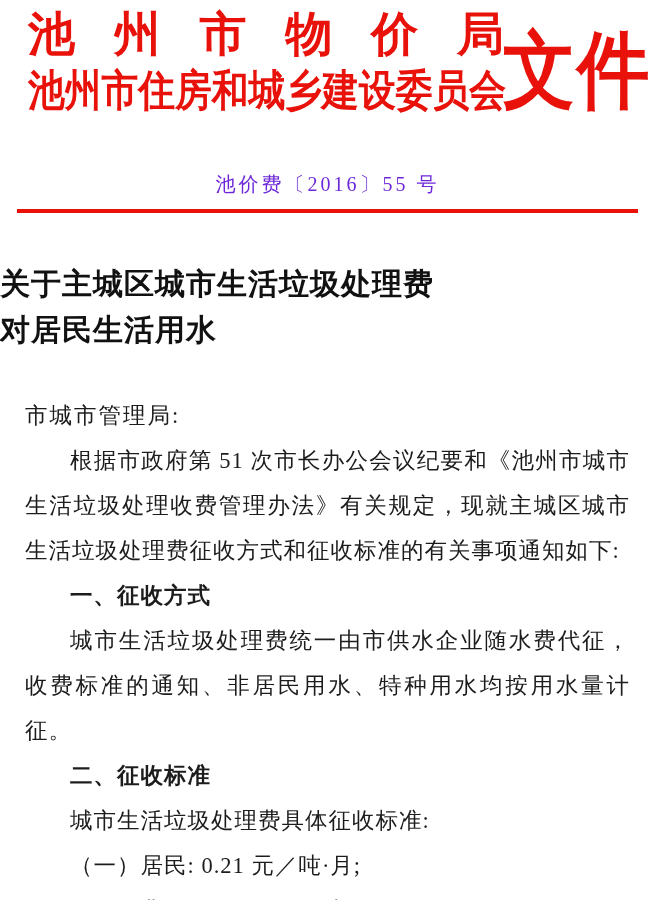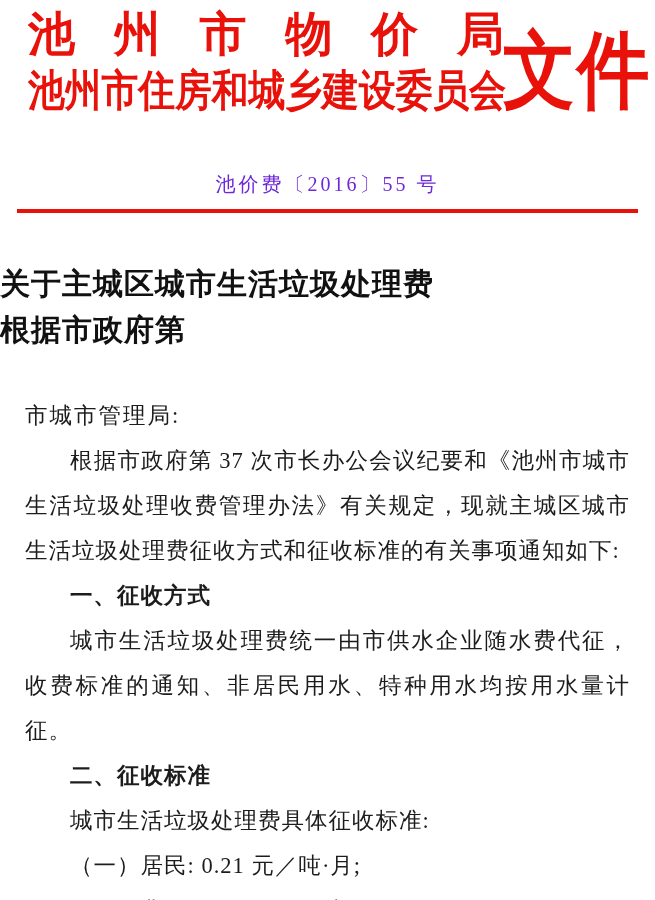--- a/index.html
+++ b/index.html
@@ -69,26 +69,26 @@
     </div>
     <div class="doc-type">文件</div>
   </header>
 
   <div class="doc-number">池价费〔2016〕55 号</div>
 
   <div class="red-rule"></div>
 
   <h1 class="title">
     <span>关于主城区城市生活垃圾处理费</span><br>
-    <span>根据市政府第</span>
+    <span>对居民生活用水</span>
   </h1>
 
   <div class="body-text">
     <div class="salutation">市城市管理局:</div>
-    <div class="para">根据市政府第 37 次市长办公会议纪要和《池州市城市生活垃圾处理收费管理办法》有关规定，现就主城区城市生活垃圾处理费征收方式和征收标准的有关事项通知如下:</div>
+    <div class="para">根据市政府第 51 次市长办公会议纪要和《池州市城市生活垃圾处理收费管理办法》有关规定，现就主城区城市生活垃圾处理费征收方式和征收标准的有关事项通知如下:</div>
     <div class="section-heading">一、征收方式</div>
     <div class="para">城市生活垃圾处理费统一由市供水企业随水费代征，收费标准的通知、非居民用水、特种用水均按用水量计征。</div>
     <div class="section-heading">二、征收标准</div>
     <div class="para">城市生活垃圾处理费具体征收标准:</div>
     <div class="fee-item">（一）居民: 0.21 元／吨·月;</div>
     <div class="fee-item">（二）非居民: 0.35 元／吨·月;</div>
   </div>
 
 </div>
 

